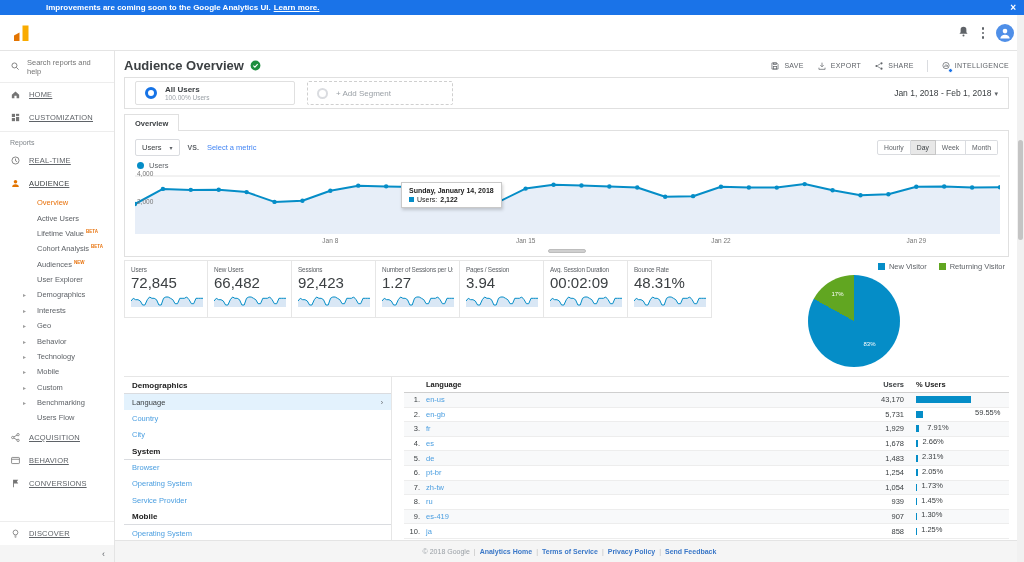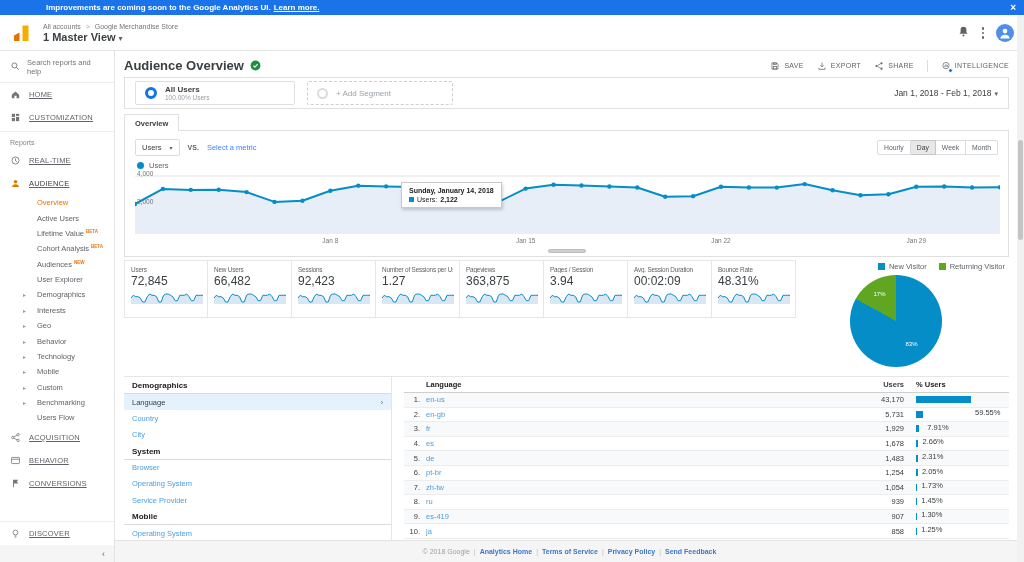--- a/index.html
+++ b/index.html
@@ -104,21 +104,21 @@
   .tt-sq { width:5px; height:5px; background:#058dc7; }
   .tt-val { font-weight:bold; }
   .hscroll-thumb { width:38px; height:4px; background:#cfcfcf; border:1px solid #bdbdbd; border-radius:2px; margin:1px auto 1px; }
 
   
   .metrics-band { display:flex; margin-top:3px; align-items:flex-start; }
   .metric-card { width:84px; min-width:84px; border-right:1px solid #e6e6e6; border-bottom:1px solid #e6e6e6;
                  border-top:1px solid #e6e6e6; padding:5px 6px 6px; height:58px; background:#fff; cursor:pointer; }
   .metric-card:first-child { border-left:1px solid #e6e6e6; }
   .metric-label { font-size:6.4px; letter-spacing:-.2px; color:#5f6368; white-space:nowrap; overflow:hidden; }
-  .metric-value { font-size:12px; color:#3c4043; margin-top:1px; }
+  .metric-value { font-size:15px; color:#3c4043; margin-top:1px; }
   .metric-spark { margin-top:2px; }
 
   .pie-area { flex:1; display:flex; flex-direction:column; align-items:center; padding-left:16px; }
   .pie-legend { display:flex; gap:12px; font-size:7.5px; color:#5f6368; align-self:flex-end; margin:2px 4px 4px 0; }
   .pie-legend .item { display:flex; align-items:center; gap:4px; }
   .pie-legend .sq { width:7px; height:7px; }
   .pie { width:92px; height:92px; border-radius:50%; position:relative; margin-right:30px; }
   .pie-label { position:absolute; font-size:6px; color:#fff; }
   .pie-label.small-slice { left:24px; top:16px; }
   .pie-label.big-slice { left:56px; top:66px; }
@@ -161,30 +161,20 @@
   <span>Improvements are coming soon to the Google Analytics UI.</span>
   <span class="link">Learn more.</span>
   <span class="close">×</span>
 </div>
 
 <div class="app-header">
   <svg class="logo" viewBox="0 0 22 22">
     <polygon points="3,19 3,13.5 8.5,10.5 8.5,19" fill="#e37400"></polygon>
     <rect x="11.5" y="3.5" width="6" height="15.5" fill="#f9ab00"></rect>
   </svg>
-  <div class="head-text">
-    <div class="breadcrumb">
-      <span>All accounts</span>
-      <span class="sep">&gt;</span>
-      <span>Google Merchandise Store</span>
-    </div>
-    <div class="view-name">
-      <span>1 Master View</span><span class="caret">▾</span>
-    </div>
-  </div>
   <div class="head-right">
     <span class="bell">
       <svg viewBox="0 0 18 18" fill="#5f6368">
           <path d="M9 2.5 a4 4 0 0 1 4 4 V10 l1.6 2.2 H3.4 L5 10 V6.5 a4 4 0 0 1 4-4 Z"></path>
           <circle cx="9" cy="14.6" r="1.4"></circle>
         </svg>
     </span>
     <span class="kebab">
         <i></i>
         <i></i>
@@ -543,28 +533,20 @@
         </div>
         <div class="metric-card">
           <div class="metric-label">Number of Sessions per User</div>
           <div class="metric-value">1.27</div>
           <div class="metric-spark"><svg width="72" height="13" viewBox="0 0 72 13">
               <polygon points="0,13 0.0,7.0 2.3,4.3 4.6,5.7 7.0,5.7 9.3,7.0 11.6,11.0 13.9,11.0 16.3,5.7 18.6,3.0 20.9,4.3 23.2,4.3 25.5,5.7 27.9,11.0 30.2,11.0 32.5,4.3 34.8,3.0 37.2,3.0 39.5,4.3 41.8,5.7 44.1,9.7 46.5,9.7 48.8,4.3 51.1,4.3 53.4,4.3 55.7,3.0 58.1,5.7 60.4,9.7 62.7,9.7 65.0,4.3 67.4,4.3 69.7,4.3 72.0,4.3 72,13" fill="#d9e7f5"></polygon>
               <polyline points="0.0,7.0 2.3,4.3 4.6,5.7 7.0,5.7 9.3,7.0 11.6,11.0 13.9,11.0 16.3,5.7 18.6,3.0 20.9,4.3 23.2,4.3 25.5,5.7 27.9,11.0 30.2,11.0 32.5,4.3 34.8,3.0 37.2,3.0 39.5,4.3 41.8,5.7 44.1,9.7 46.5,9.7 48.8,4.3 51.1,4.3 53.4,4.3 55.7,3.0 58.1,5.7 60.4,9.7 62.7,9.7 65.0,4.3 67.4,4.3 69.7,4.3 72.0,4.3" fill="none" stroke="#058dc7" stroke-width="1"></polyline>
             </svg></div>
         </div>
         <div class="metric-card">
-          <div class="metric-label">Pageviews</div>
-          <div class="metric-value">363,875</div>
-          <div class="metric-spark"><svg width="72" height="13" viewBox="0 0 72 13">
-              <polygon points="0,13 0.0,7.0 2.3,4.3 4.6,5.7 7.0,5.7 9.3,7.0 11.6,11.0 13.9,11.0 16.3,5.7 18.6,3.0 20.9,4.3 23.2,4.3 25.5,5.7 27.9,11.0 30.2,11.0 32.5,4.3 34.8,3.0 37.2,3.0 39.5,4.3 41.8,5.7 44.1,9.7 46.5,9.7 48.8,4.3 51.1,4.3 53.4,4.3 55.7,3.0 58.1,5.7 60.4,9.7 62.7,9.7 65.0,4.3 67.4,4.3 69.7,4.3 72.0,4.3 72,13" fill="#d9e7f5"></polygon>
-              <polyline points="0.0,7.0 2.3,4.3 4.6,5.7 7.0,5.7 9.3,7.0 11.6,11.0 13.9,11.0 16.3,5.7 18.6,3.0 20.9,4.3 23.2,4.3 25.5,5.7 27.9,11.0 30.2,11.0 32.5,4.3 34.8,3.0 37.2,3.0 39.5,4.3 41.8,5.7 44.1,9.7 46.5,9.7 48.8,4.3 51.1,4.3 53.4,4.3 55.7,3.0 58.1,5.7 60.4,9.7 62.7,9.7 65.0,4.3 67.4,4.3 69.7,4.3 72.0,4.3" fill="none" stroke="#058dc7" stroke-width="1"></polyline>
-            </svg></div>
-        </div>
-        <div class="metric-card">
           <div class="metric-label">Pages / Session</div>
           <div class="metric-value">3.94</div>
           <div class="metric-spark"><svg width="72" height="13" viewBox="0 0 72 13">
               <polygon points="0,13 0.0,7.0 2.3,4.3 4.6,5.7 7.0,5.7 9.3,7.0 11.6,11.0 13.9,11.0 16.3,5.7 18.6,3.0 20.9,4.3 23.2,4.3 25.5,5.7 27.9,11.0 30.2,11.0 32.5,4.3 34.8,3.0 37.2,3.0 39.5,4.3 41.8,5.7 44.1,9.7 46.5,9.7 48.8,4.3 51.1,4.3 53.4,4.3 55.7,3.0 58.1,5.7 60.4,9.7 62.7,9.7 65.0,4.3 67.4,4.3 69.7,4.3 72.0,4.3 72,13" fill="#d9e7f5"></polygon>
               <polyline points="0.0,7.0 2.3,4.3 4.6,5.7 7.0,5.7 9.3,7.0 11.6,11.0 13.9,11.0 16.3,5.7 18.6,3.0 20.9,4.3 23.2,4.3 25.5,5.7 27.9,11.0 30.2,11.0 32.5,4.3 34.8,3.0 37.2,3.0 39.5,4.3 41.8,5.7 44.1,9.7 46.5,9.7 48.8,4.3 51.1,4.3 53.4,4.3 55.7,3.0 58.1,5.7 60.4,9.7 62.7,9.7 65.0,4.3 67.4,4.3 69.7,4.3 72.0,4.3" fill="none" stroke="#058dc7" stroke-width="1"></polyline>
             </svg></div>
         </div>
         <div class="metric-card">
           <div class="metric-label">Avg. Session Duration</div>
           <div class="metric-value">00:02:09</div>

